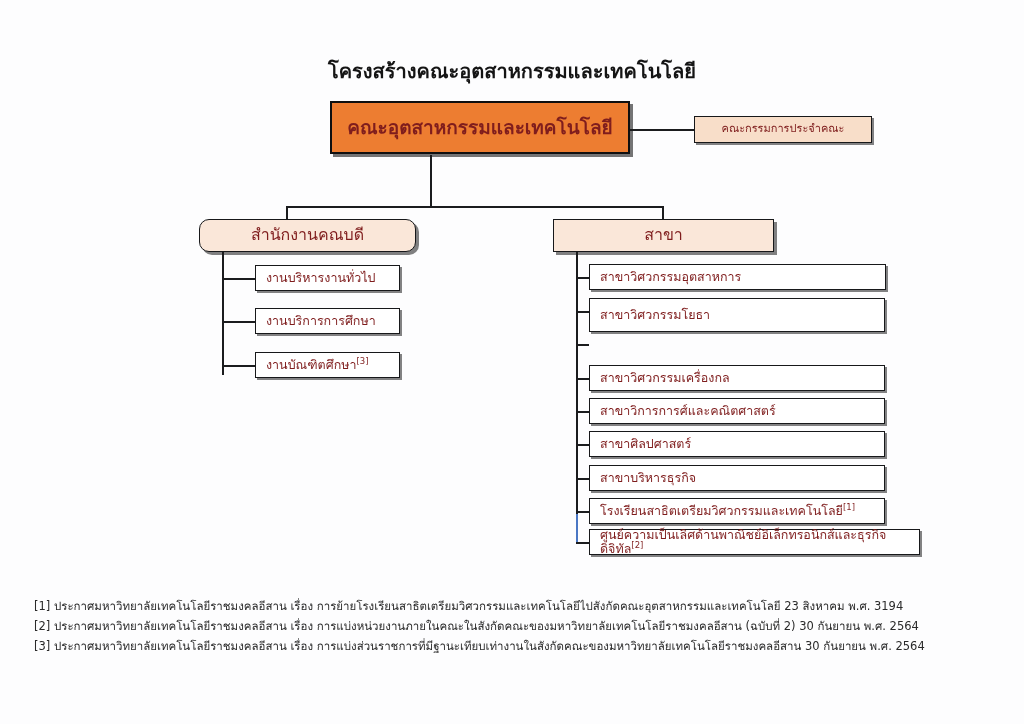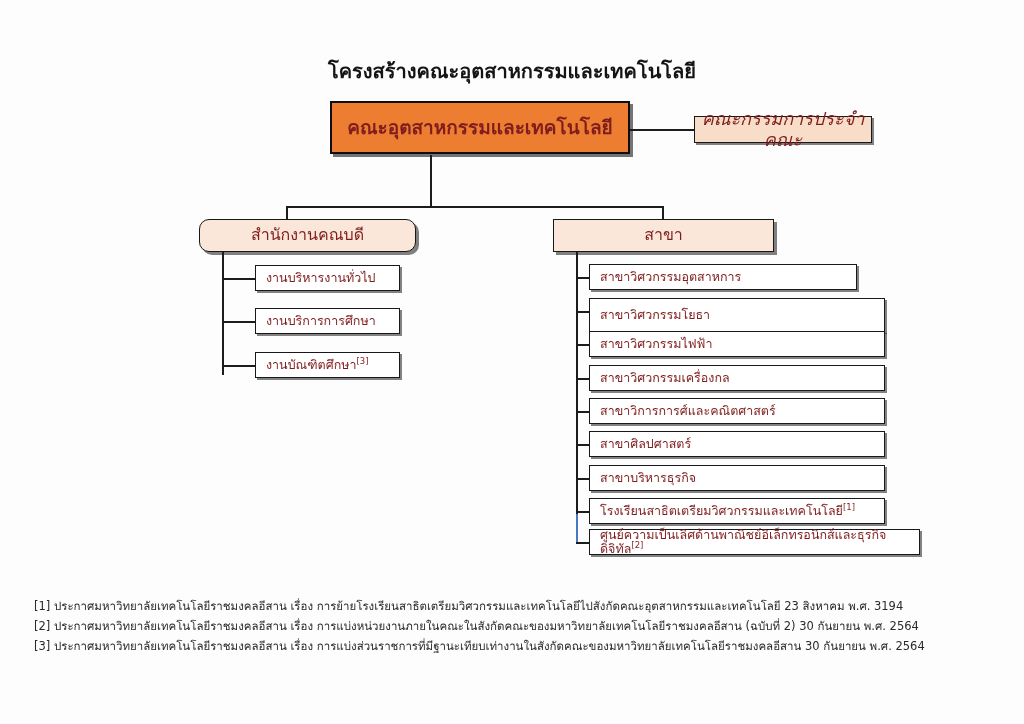--- a/index.html
+++ b/index.html
@@ -41,22 +41,21 @@
   .root-node {
     background: #ed7d31;
     border: 2px solid #0f0f10;
     font-size: 19px;
     font-weight: bold;
     box-shadow: 3px 3px 0 rgba(25,25,25,0.6);
   }
   .committee-node {
     background: #f8dec9;
     border: 1.6px solid #17181a;
-    font-size: 18px;
-    font-style: italic;
+    font-size: 11px;
   }
   .branch-node {
     background: #fae7d9;
     border: 1.8px solid #17181a;
     font-size: 16px;
     box-shadow: 3px 3px 0 rgba(25,25,25,0.55);
   }
   .leaf-node {
     background: #ffffff;
     font-size: 12.5px;
@@ -159,28 +158,25 @@
   <div class="conn" style="left:576px; top:277px; width:13px; height:1.5px;"></div>
   <div class="conn" style="left:576px; top:311px; width:13px; height:1.5px;"></div>
   <div class="conn" style="left:576px; top:344px; width:13px; height:1.5px;"></div>
   <div class="conn" style="left:576px; top:378px; width:13px; height:1.5px;"></div>
   <div class="conn" style="left:576px; top:411px; width:13px; height:1.5px;"></div>
   <div class="conn" style="left:576px; top:444px; width:13px; height:1.5px;"></div>
   <div class="conn" style="left:576px; top:478px; width:13px; height:1.5px;"></div>
   <div class="conn" style="left:576px; top:511px; width:13px; height:1.5px;"></div>
   <div class="conn" style="left:576px; top:542px; width:13px; height:1.5px;"></div>
 
-  <div class="node leaf-node left" style="left:589px; top:264px; width:268px; height:26px;">
+  <div class="node leaf-node left" style="left:589px; top:264px; width:297px; height:26px;">
     <span class="label"><span>สาขาวิศวกรรมอุตสาหการ</span><sup></sup></span>
   </div>
   <div class="node leaf-node left" style="left:589px; top:298px; width:296px; height:34px;">
     <span class="label"><span>สาขาวิศวกรรมโยธา</span><sup></sup></span>
-  </div>
-  <div class="node leaf-node left" style="left:589px; top:331px; width:296px; height:26px;">
-    <span class="label"><span>สาขาวิศวกรรมไฟฟ้า</span><sup></sup></span>
   </div>
   <div class="node leaf-node left" style="left:589px; top:365px; width:296px; height:26px;">
     <span class="label"><span>สาขาวิศวกรรมเครื่องกล</span><sup></sup></span>
   </div>
   <div class="node leaf-node left" style="left:589px; top:398px; width:296px; height:26px;">
     <span class="label"><span>สาขาวิการการศ์และคณิตศาสตร์</span><sup></sup></span>
   </div>
   <div class="node leaf-node left" style="left:589px; top:431px; width:296px; height:26px;">
     <span class="label"><span>สาขาศิลปศาสตร์</span><sup></sup></span>
   </div>

